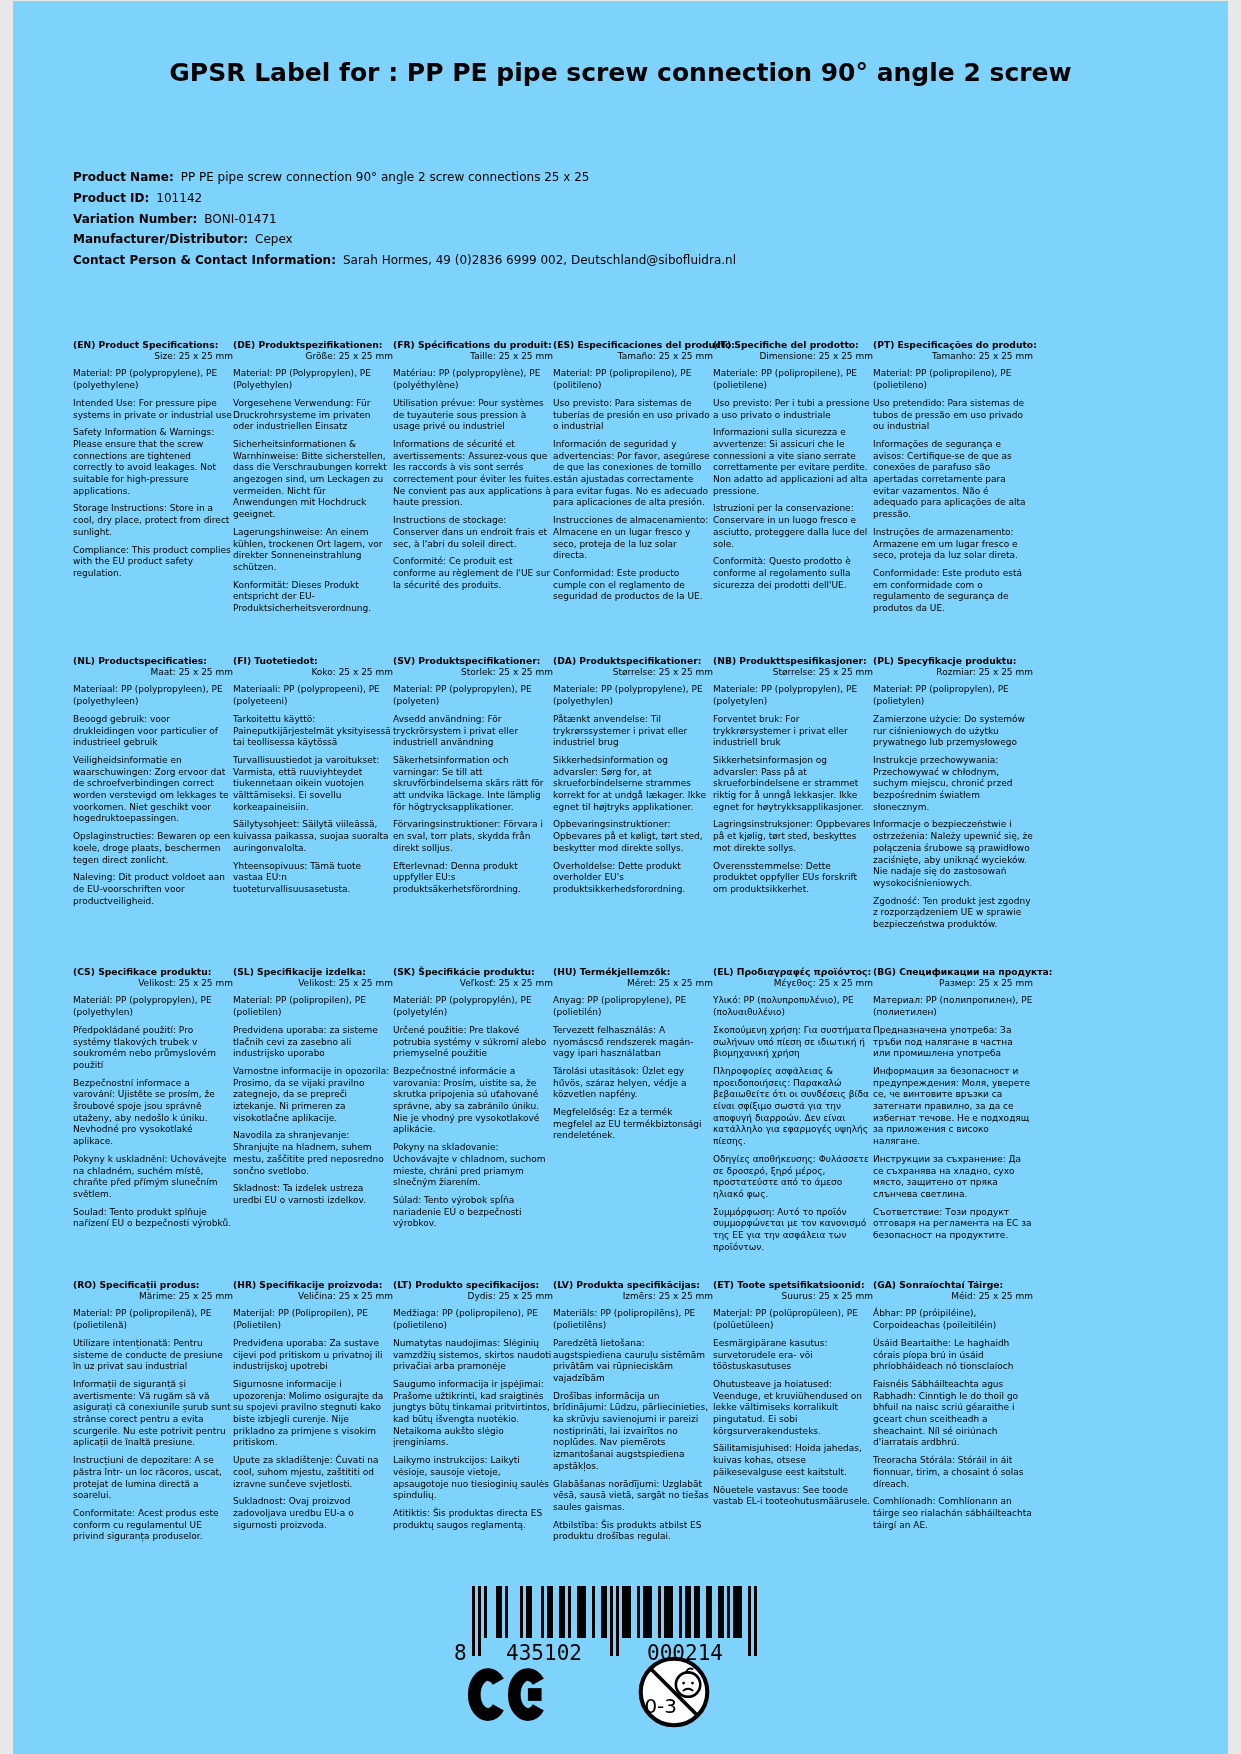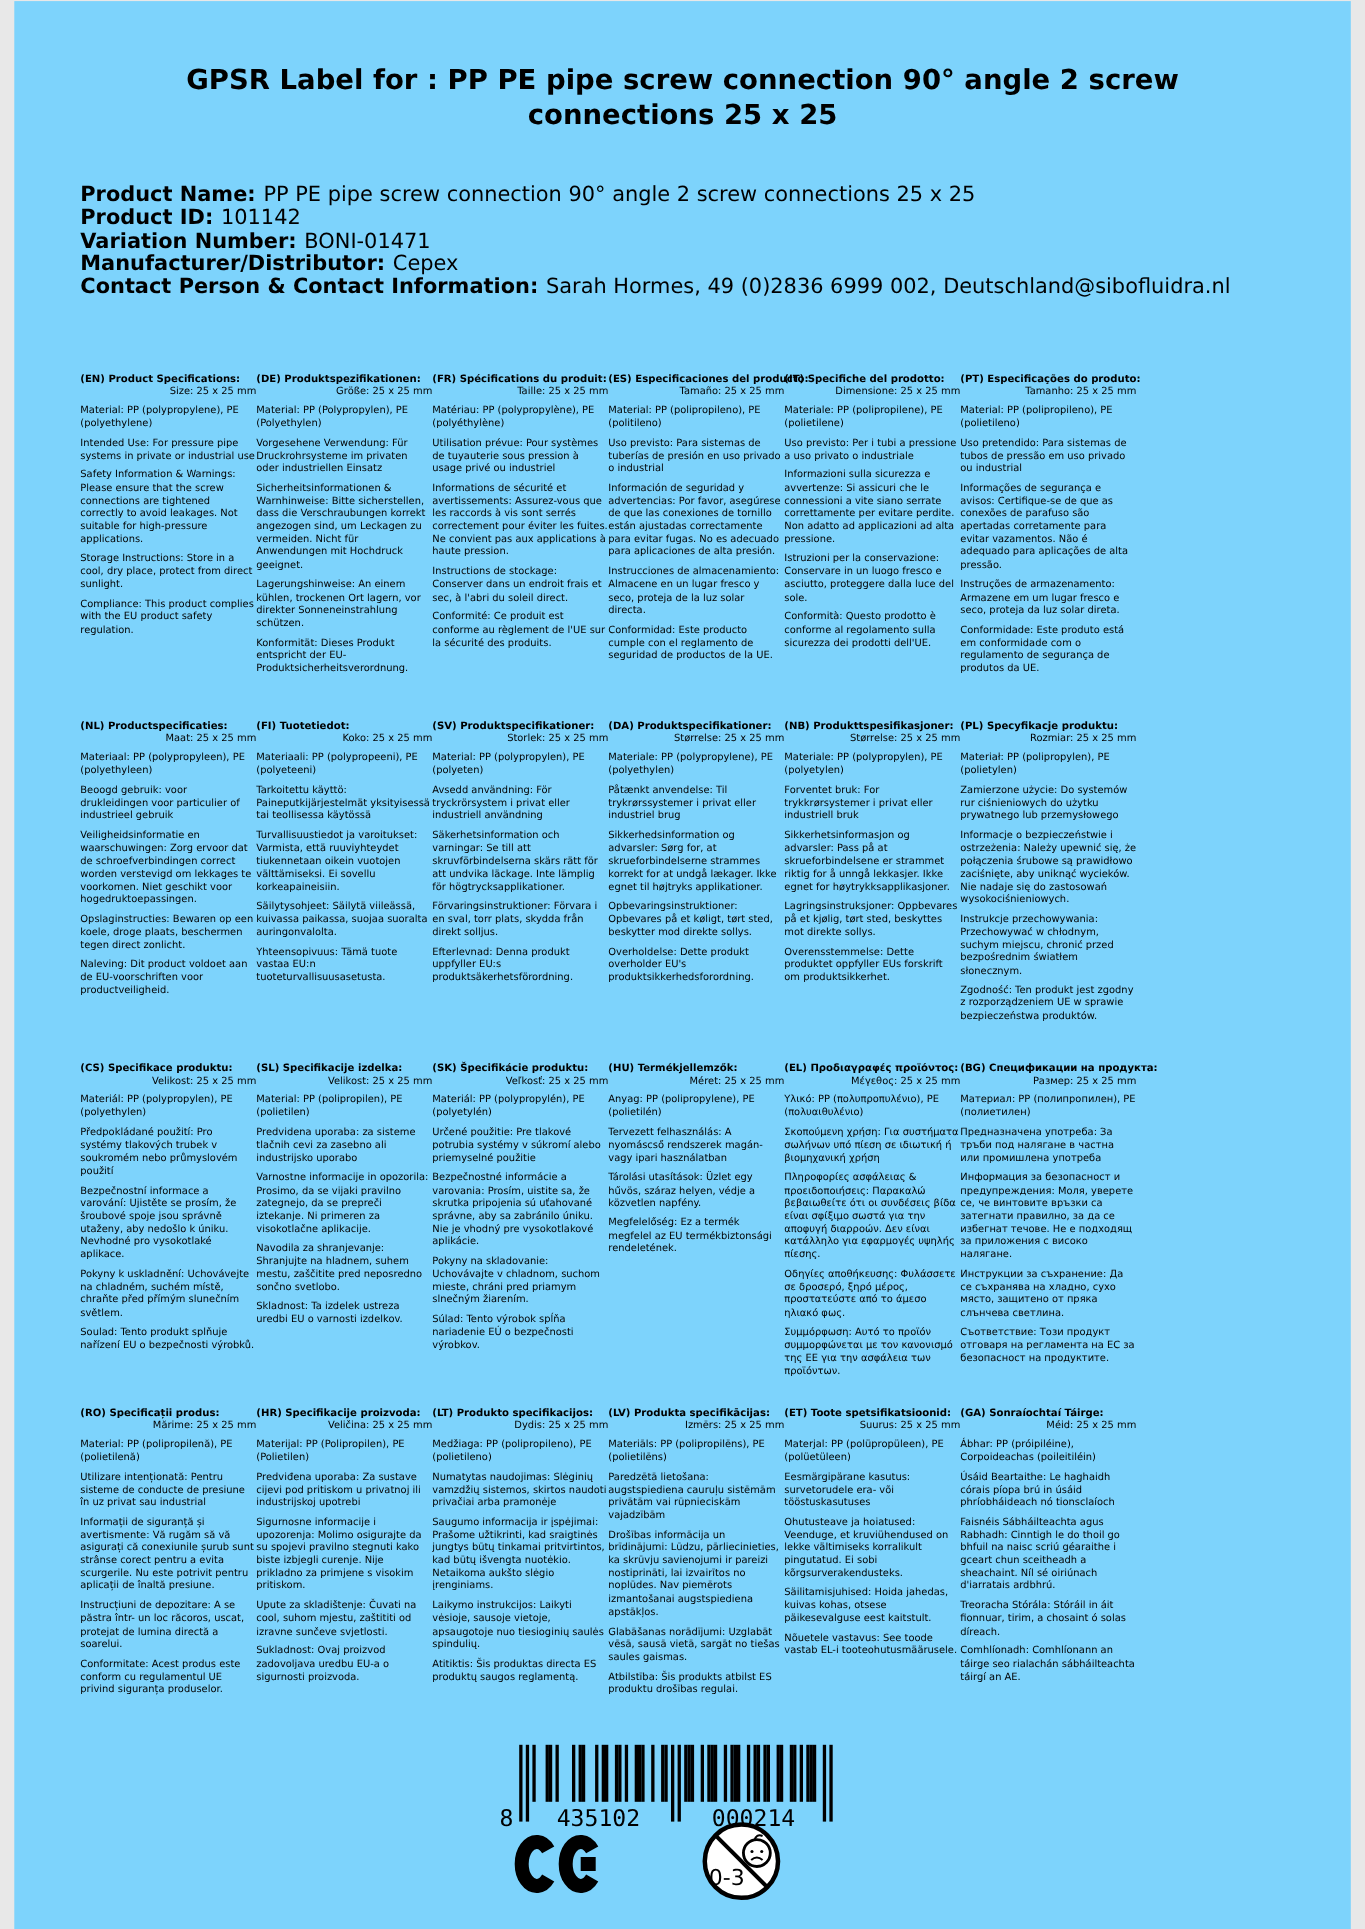--- a/index.html
+++ b/index.html
@@ -8,21 +8,21 @@
     margin:1px auto; font-family:"DejaVu Sans", sans-serif; color:#000;
     overflow:hidden;
   }
   .title {
     position:absolute; top:56px; left:0; width:100%;
     text-align:center; font-size:25px; font-weight:bold; line-height:32px;
   }
   .title .tline { display:block; }
   .product-info {
     position:absolute; left:60px; top:166px; width:1140px;
-    font-size:19px; line-height:20.8px;
+    font-size:12px; line-height:20.8px;
   }
   .pi-row { white-space:nowrap; }
   .pi-label { font-weight:bold; margin-right:7px; }
   .lang-grid {
     position:absolute; left:60px; top:338px;
     display:grid; grid-template-columns:repeat(6,160px); 
     grid-template-rows:316px 311px 313px auto;
   }
   .lang-block { font-size:9px; line-height:11.7px; }
   .lang-header { font-weight:bold; white-space:nowrap; font-size:9.2px; margin:0; }
@@ -33,21 +33,20 @@
   .ce-wrap { position:absolute; left:454px; top:1666px; }
   .age-wrap { position:absolute; left:624px; top:1654px; }
 </style>
 </head>
 <body>
 
 <div class="page">
 
   <div class="title">
     <span class="tline">GPSR Label for : PP PE pipe screw connection 90° angle 2 screw</span>
-    <span class="tline">connections 25 x 25</span>
   </div>
 
   <div class="product-info" id="product-info">
   <div class="pi-row">
     <span class="pi-label">Product Name:</span><span class="pi-value">PP PE pipe screw connection 90° angle 2 screw connections 25 x 25</span>
   </div>
 
   <div class="pi-row">
     <span class="pi-label">Product ID:</span><span class="pi-value">101142</span>
   </div>
@@ -198,22 +197,22 @@
           <p class="spec-para">Overensstemmelse: Dette produktet oppfyller EUs forskrift om produktsikkerhet.</p>
         </div>
   </div>
 
   <div class="lang-block">
     <p class="lang-header">(PL) Specyfikacje produktu:</p>
     <div class="lang-body">
           <p class="spec-para first">Rozmiar: 25 x 25 mm</p>
           <p class="spec-para">Materiał: PP (polipropylen), PE (polietylen)</p>
           <p class="spec-para">Zamierzone użycie: Do systemów rur ciśnieniowych do użytku prywatnego lub przemysłowego</p>
+          <p class="spec-para">Instrukcje przechowywania: Przechowywać w chłodnym, suchym miejscu, chronić przed bezpośrednim światłem słonecznym.</p>
           <p class="spec-para">Informacje o bezpieczeństwie i ostrzeżenia: Należy upewnić się, że połączenia śrubowe są prawidłowo zaciśnięte, aby uniknąć wycieków. Nie nadaje się do zastosowań wysokociśnieniowych.</p>
-          <p class="spec-para">Instrukcje przechowywania: Przechowywać w chłodnym, suchym miejscu, chronić przed bezpośrednim światłem słonecznym.</p>
           <p class="spec-para">Zgodność: Ten produkt jest zgodny z rozporządzeniem UE w sprawie bezpieczeństwa produktów.</p>
         </div>
   </div>
 
   <div class="lang-block">
     <p class="lang-header">(CS) Specifikace produktu:</p>
     <div class="lang-body">
           <p class="spec-para first">Velikost: 25 x 25 mm</p>
           <p class="spec-para">Materiál: PP (polypropylen), PE (polyethylen)</p>
           <p class="spec-para">Předpokládané použití: Pro systémy tlakových trubek v soukromém nebo průmyslovém použití</p>

